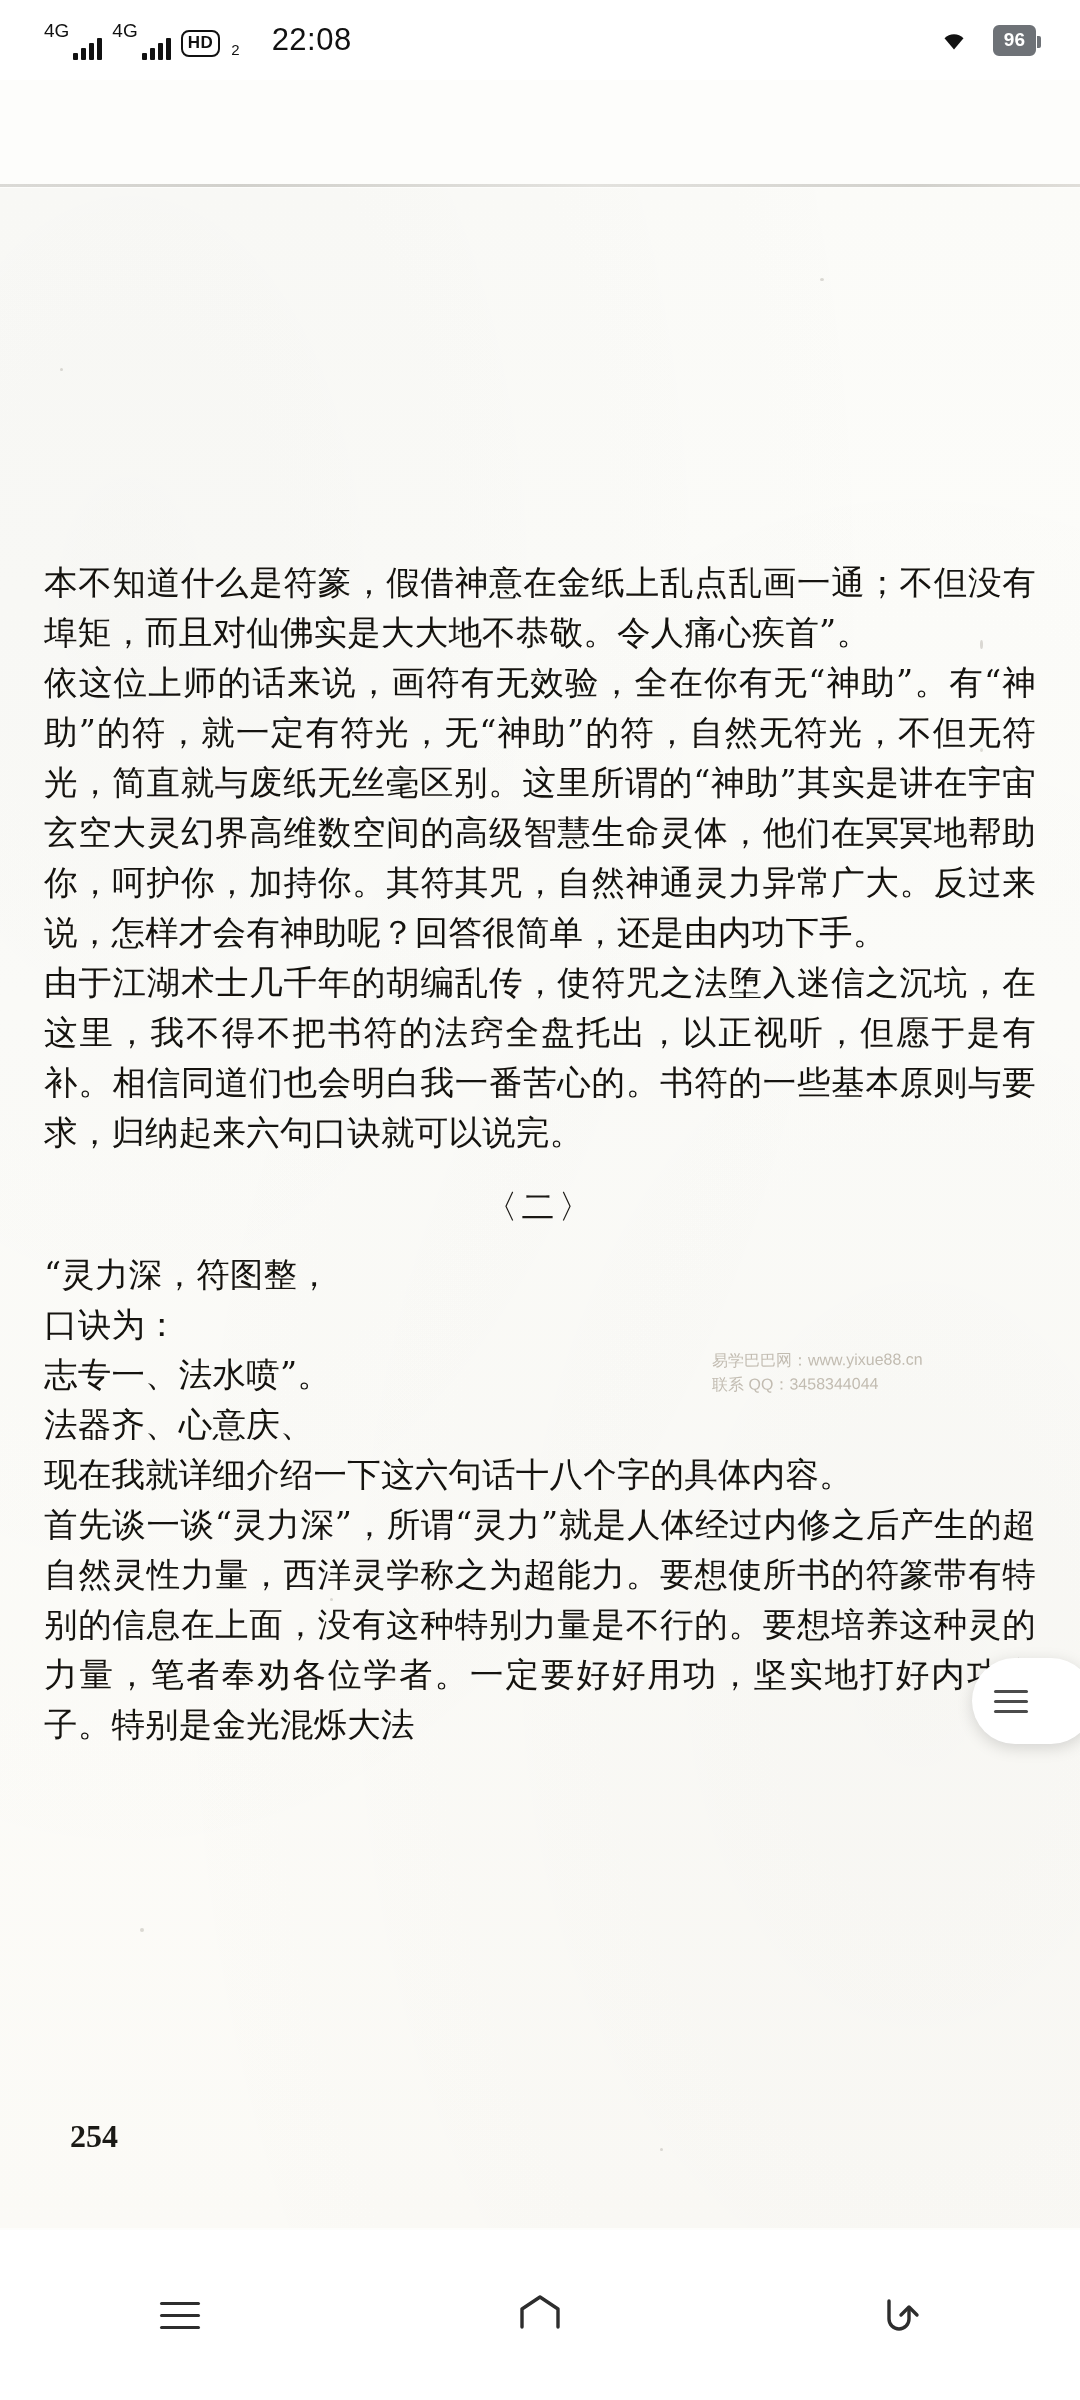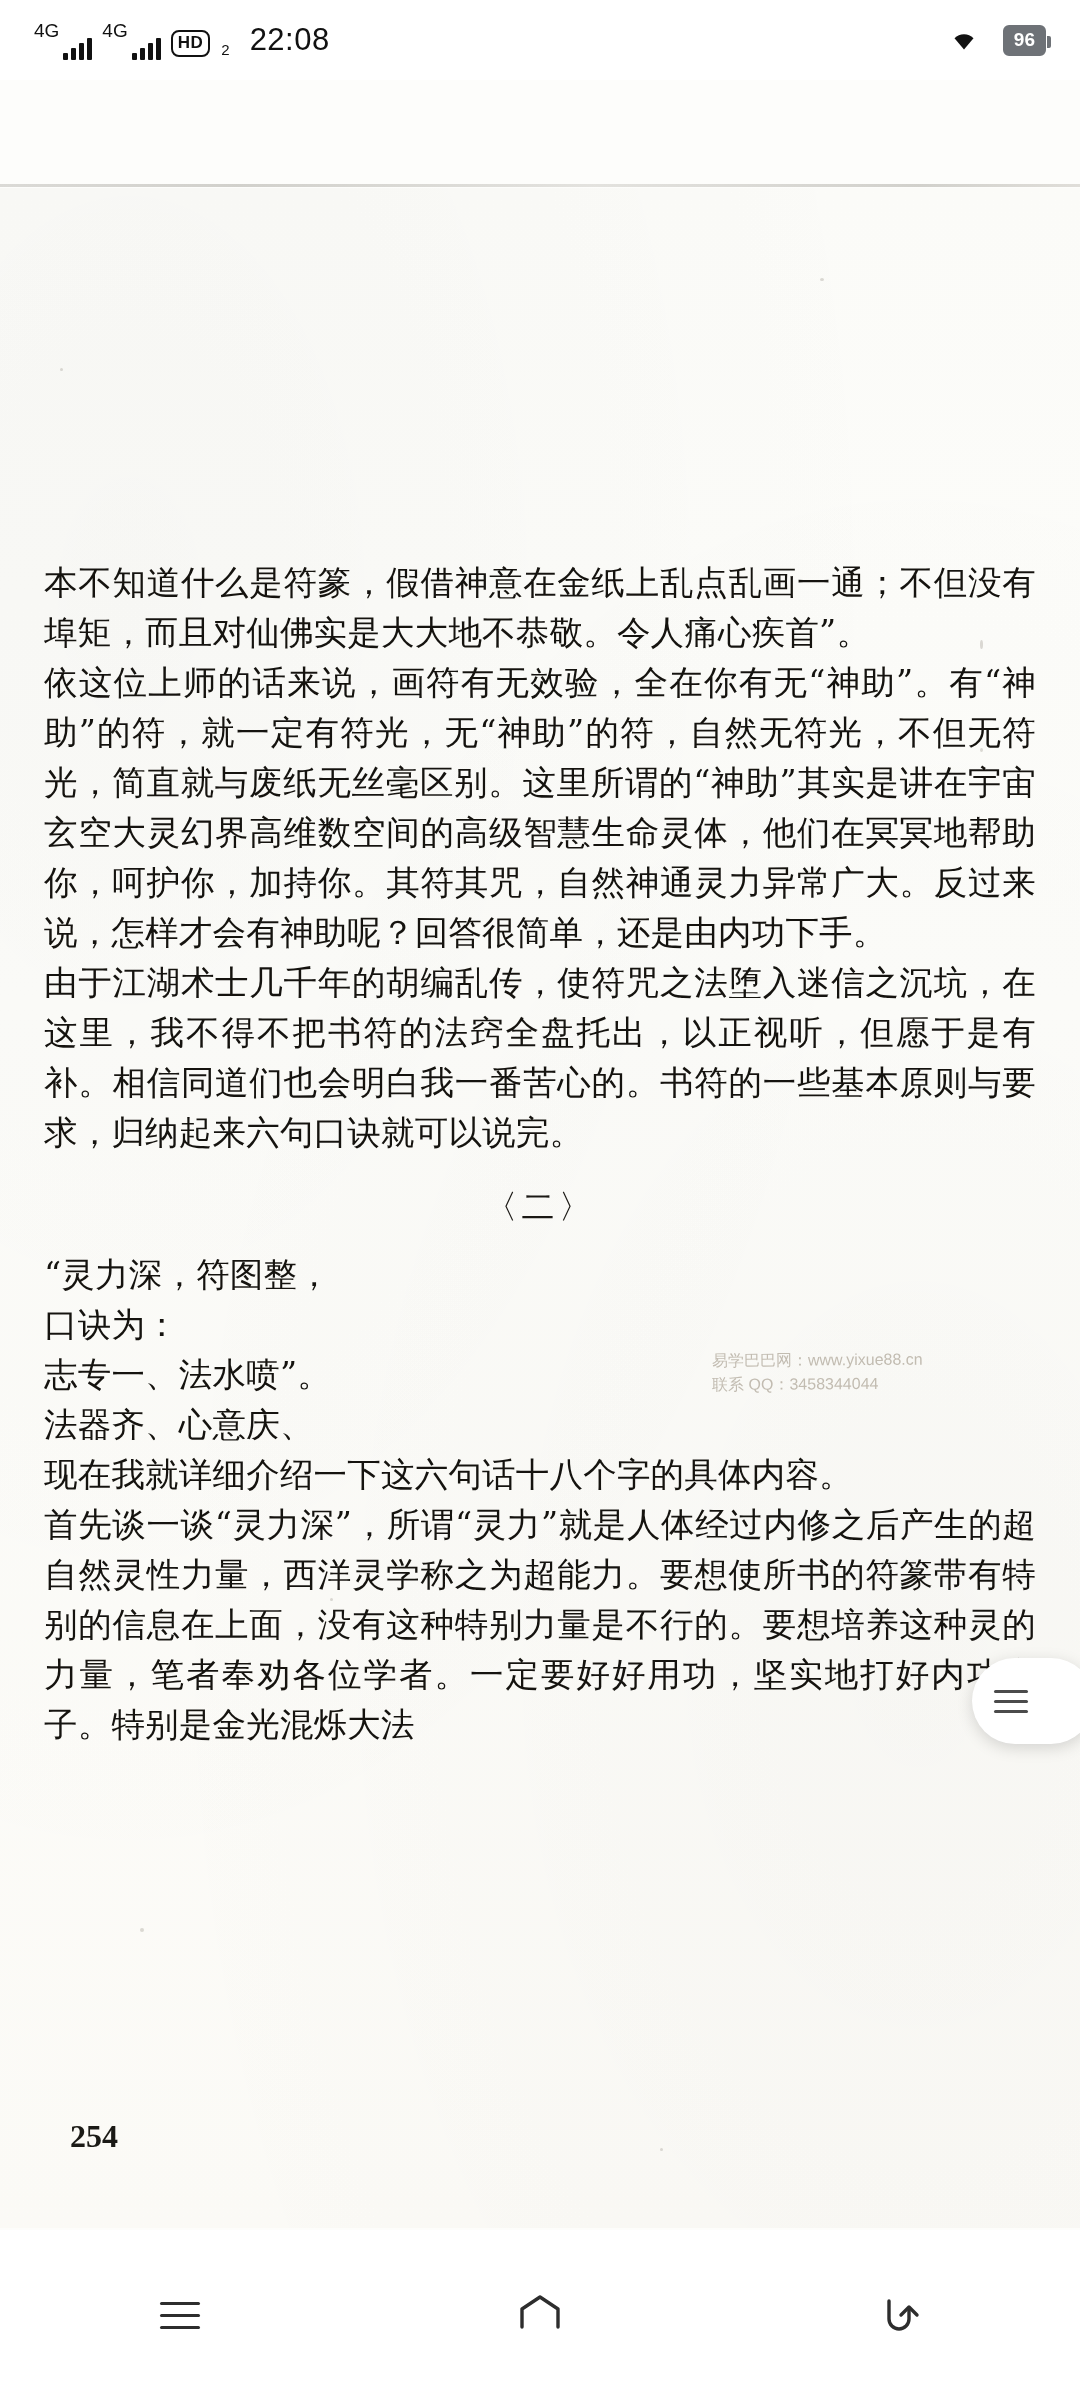--- a/index.html
+++ b/index.html
@@ -17,21 +17,21 @@
 
   
   .statusbar {
     position: absolute;
     top: 0; left: 0;
     width: 1080px;
     height: 80px;
     display: flex;
     align-items: center;
     justify-content: space-between;
-    padding: 0 34px;
+    padding: 0 44px;
     box-sizing: border-box;
     background: #ffffff;
     color: #111;
   }
   .sb-left {
     display: flex;
     align-items: flex-end;
     gap: 10px;
   }
   .net-group {
@@ -74,21 +74,21 @@
     letter-spacing: 0.5px;
   }
   .hd-sub {
     font-size: 15px;
     margin-bottom: 2px;
     margin-left: 1px;
   }
   .clock {
     font-size: 31px;
     font-weight: 500;
-    margin-left: 10px;
+    margin-left: 22px;
     letter-spacing: 0.5px;
     margin-bottom: 2px;
   }
   .sb-right {
     display: flex;
     align-items: center;
     gap: 22px;
   }
   .battery {
     border: 2.5px solid #6e7277;

